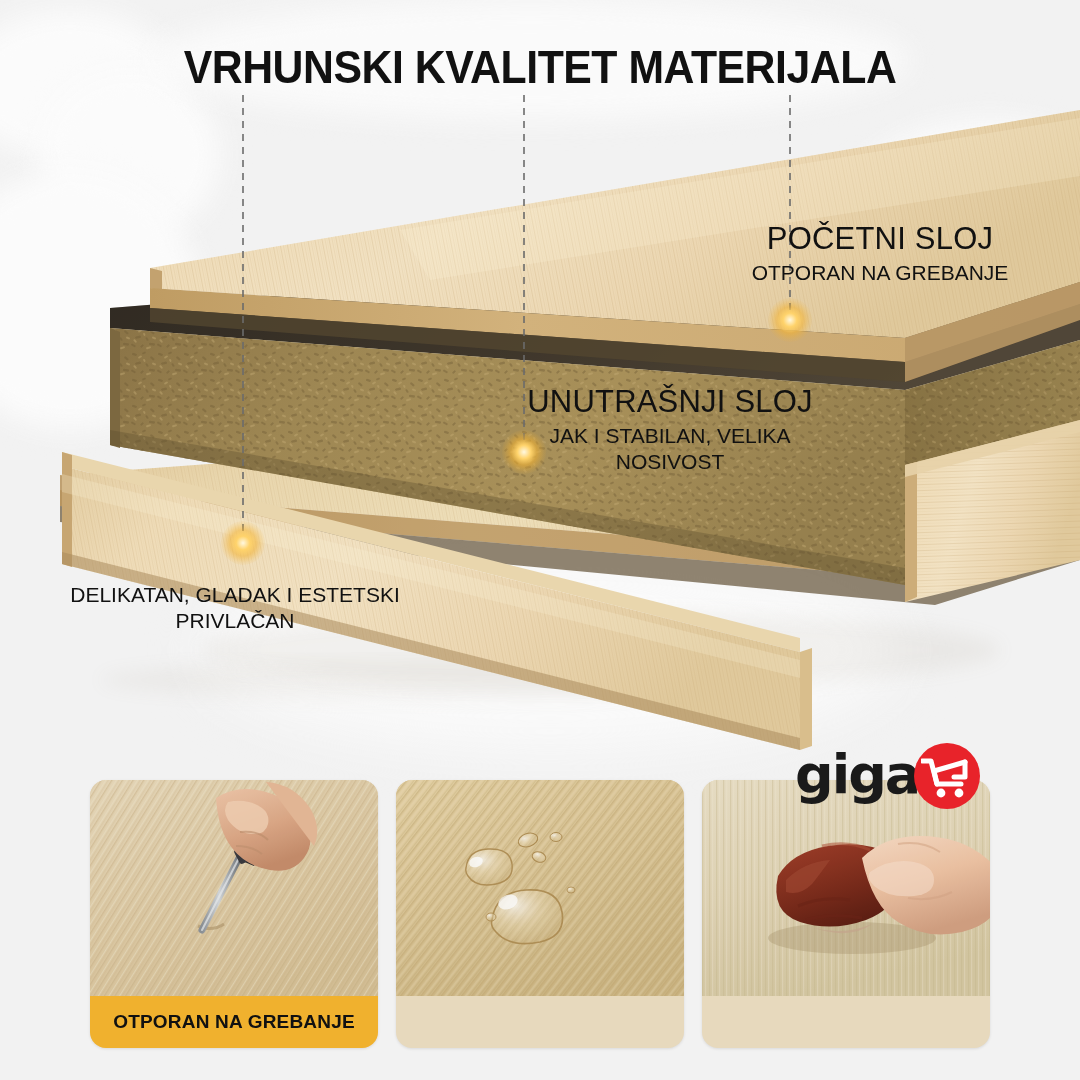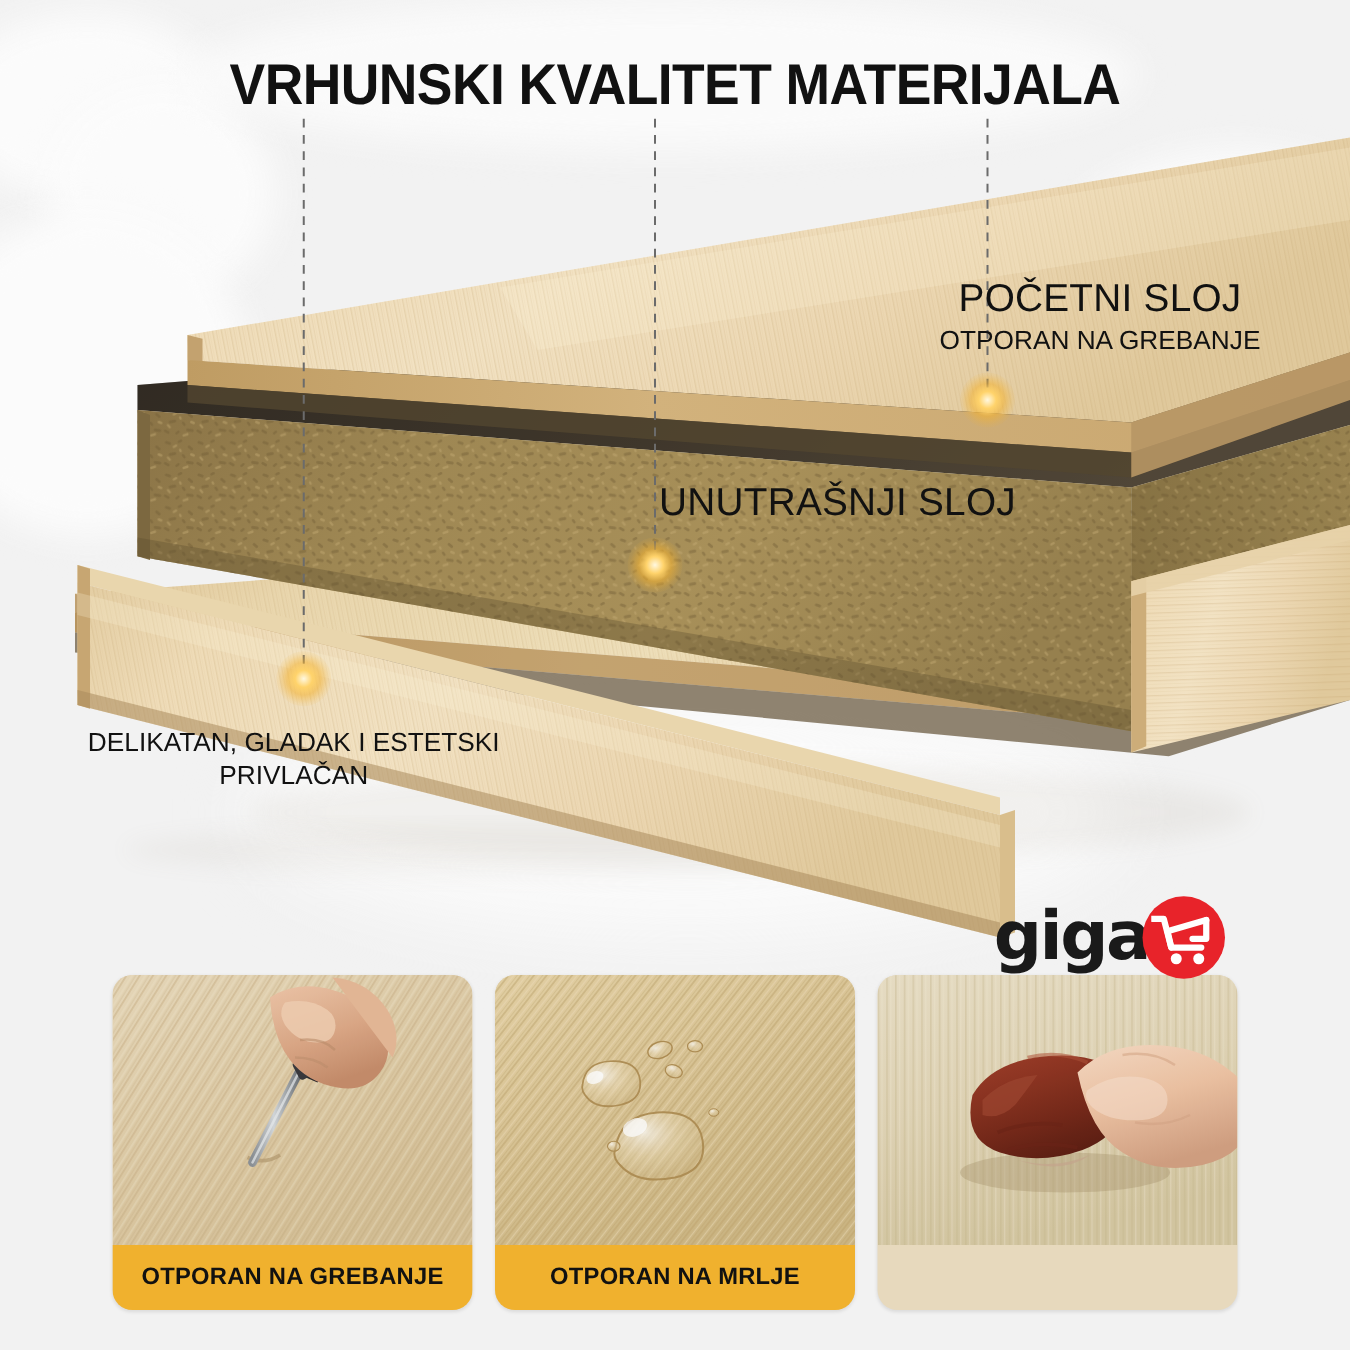--- a/index.html
+++ b/index.html
@@ -47,21 +47,21 @@
   
   .callout { position:absolute; z-index:35; color:#111; text-align:center; }
   .callout .c-title { font-size:31px; font-weight:normal; letter-spacing:0.2px; line-height:1.1; white-space:nowrap; }
   .callout .c-sub   { font-size:21px; font-weight:normal; line-height:1.25; margin-top:4px; }
 
   .callout.top   { left:690px; top:222px; width:380px; }
   .callout.mid   { left:410px; top:385px; width:520px; }
   .callout.edge  { left:10px;  top:578px; width:450px; }
 
   
-  .logo { position:absolute; left:795px; top:713px; width:185px; height:72px; z-index:45;
+  .logo { position:absolute; left:795px; top:739px; width:185px; height:72px; z-index:45;
           display:flex; align-items:center; }
   .logo-text { font-size:54px; font-weight:bold; color:#1a1a1a; letter-spacing:-2px;
                font-family:"DejaVu Sans", sans-serif; line-height:1; }
   .logo-mark { position:absolute; right:0px; top:4px; width:66px; height:66px;
                background:#e8232a; border-radius:50%; }
   .logo-mark svg { position:absolute; left:7px; top:11px; }
 
   
   .cards { position:absolute; left:0; bottom:32px; width:1080px; height:268px; z-index:40;
            display:flex; justify-content:center; gap:18px; }
@@ -266,20 +266,21 @@
 <div class="dot-glow" style="left:524px; top:452px;"></div>
 <div class="dot-glow" style="left:243px; top:543px;"></div>
 
 <div class="callout top">
   <div class="c-title">POČETNI SLOJ</div>
   <div class="c-sub">OTPORAN NA GREBANJE</div>
 </div>
 
 <div class="callout mid">
   <div class="c-title">UNUTRAŠNJI SLOJ</div>
+  <div class="c-sub" style="max-width:330px; margin-left:auto; margin-right:auto;">JAK I STABILAN, VELIKA NOSIVOST</div>
 </div>
 
 <div class="callout edge">
   <div class="c-sub" style="max-width:400px; margin-left:auto; margin-right:auto;">DELIKATAN, GLADAK I ESTETSKI PRIVLAČAN</div>
 </div>
 
 <div class="logo">
   <span class="logo-text">giga</span>
   <span class="logo-mark">
     <svg width="52" height="46" viewBox="0 0 52 46" xmlns="http://www.w3.org/2000/svg">
@@ -379,21 +380,20 @@
         <ellipse cx="80" cy="82" rx="7" ry="5" fill="#ffffff" opacity="0.8" transform="rotate(-20 80 82)"></ellipse>
 
         <ellipse cx="132" cy="60" rx="10" ry="6.5" fill="url(#drop)" stroke="#b08f55" stroke-width="1.1" transform="rotate(-18 132 60)"></ellipse>
         <ellipse cx="160" cy="57" rx="6" ry="4.5" fill="url(#drop)" stroke="#b08f55" stroke-width="1"></ellipse>
         <ellipse cx="143" cy="77" rx="7" ry="5" fill="url(#drop)" stroke="#b08f55" stroke-width="1" transform="rotate(20 143 77)"></ellipse>
         <ellipse cx="95" cy="137" rx="5" ry="4" fill="url(#drop)" stroke="#b08f55" stroke-width="0.9"></ellipse>
         <ellipse cx="175" cy="110" rx="4" ry="3" fill="url(#drop)" stroke="#b08f55" stroke-width="0.8"></ellipse>
         <rect width="288" height="216" fill="#000" opacity="0.02"></rect>
       </svg>
     </div>
-    <div class="cap">OTPORAN NA MRLJE</div>
   </div>
 
   <div class="card">
     <div class="photo">
       <svg viewBox="0 0 288 216" xmlns="http://www.w3.org/2000/svg">
         <defs>
           <linearGradient id="p3bg" x1="0" y1="0" x2="0.3" y2="1">
             <stop offset="0%" stop-color="#eae0c6"></stop>
               <stop offset="50%" stop-color="#e2d6b7"></stop>
             <stop offset="100%" stop-color="#d6c8a3"></stop>

